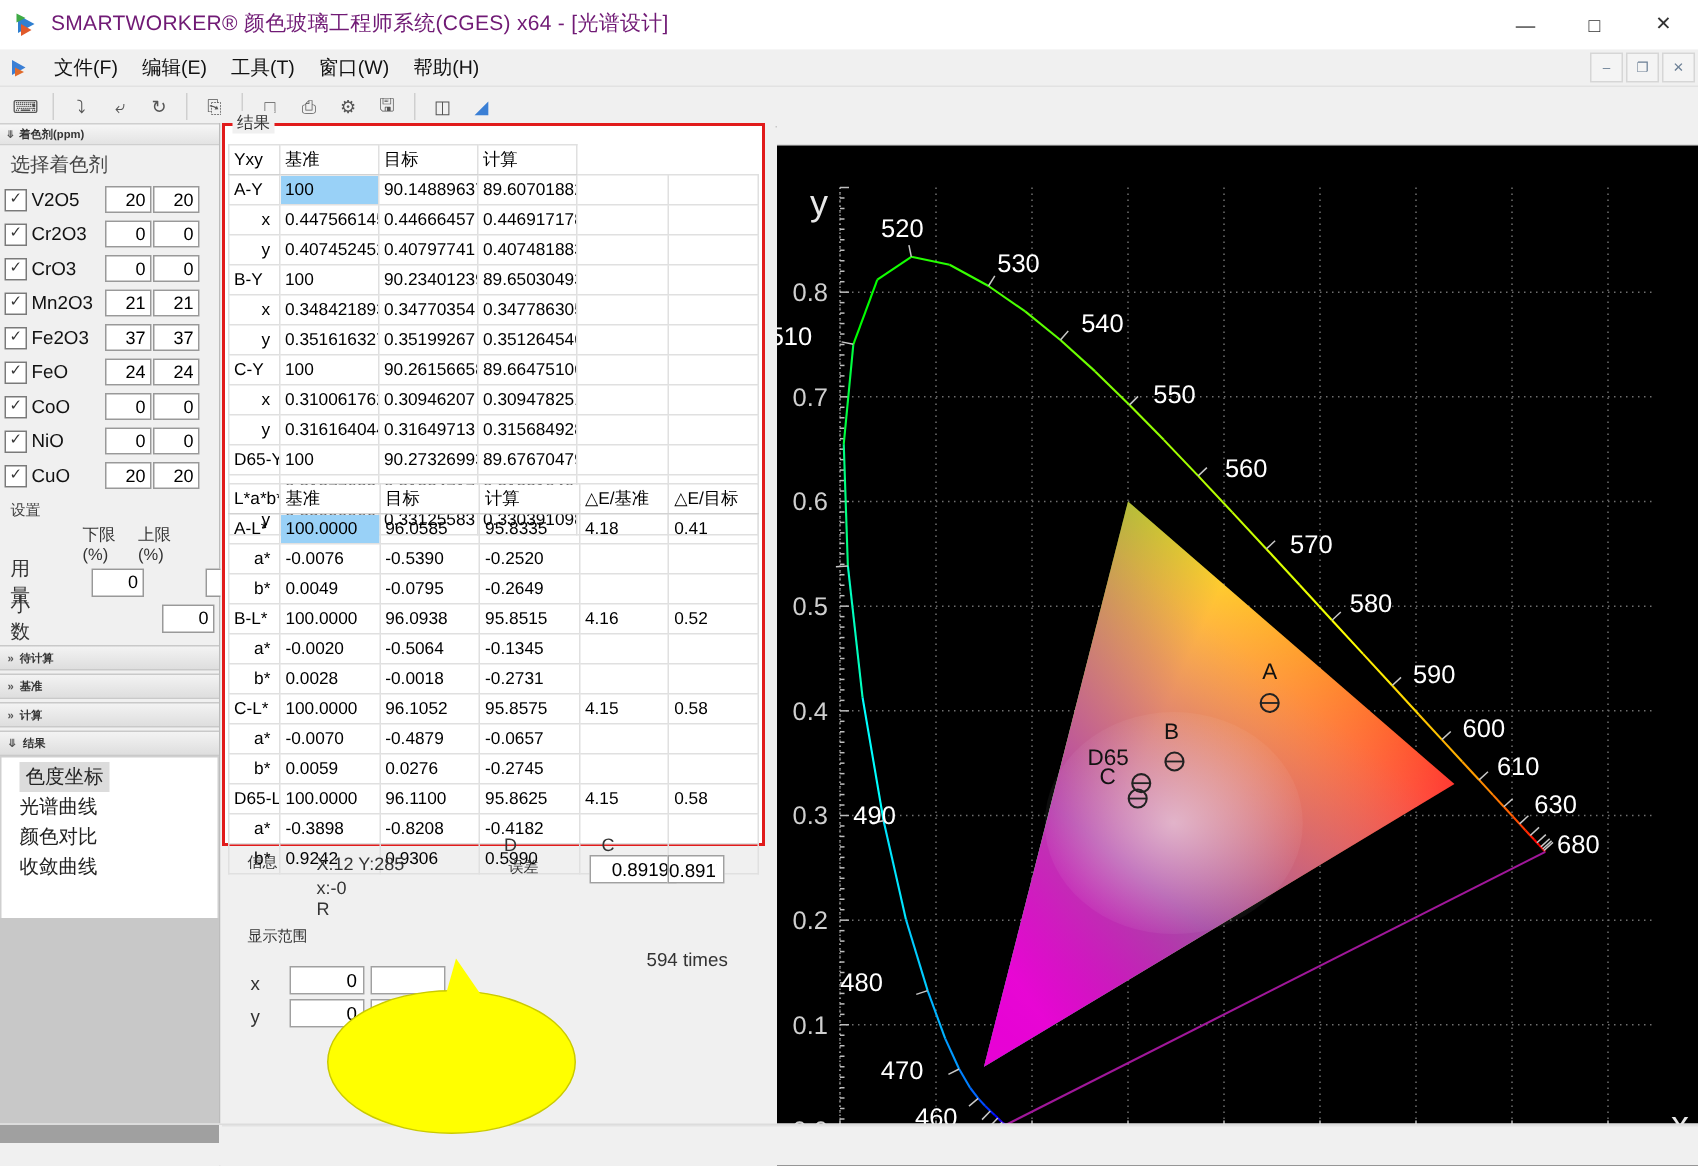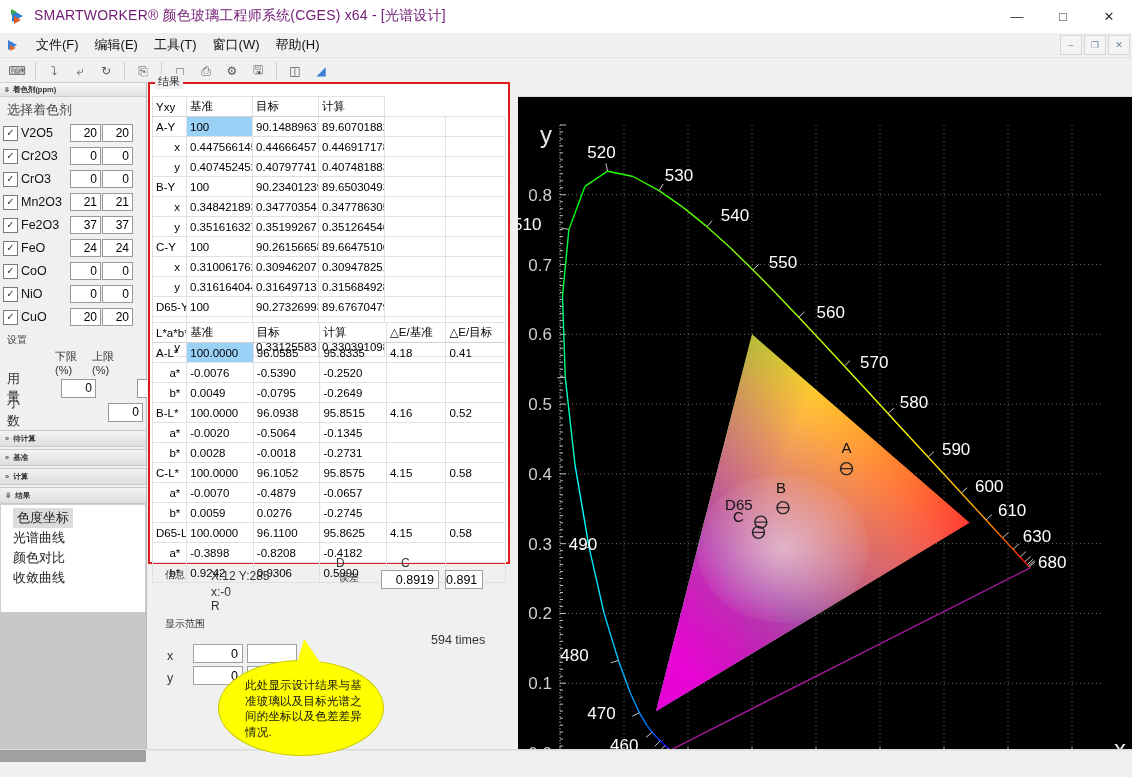--- a/index.html
+++ b/index.html
@@ -579,36 +579,35 @@
     <div class="info-panel">
       <div class="info-lbl" style="left:16px;top:2px;">信息</div>
       <div class="info-lbl" style="left:62px;top:3px;font-size:12px;">X:12 Y:285</div>
       <div class="info-lbl" style="left:62px;top:19px;font-size:12px;">x:-0</div>
       <div class="info-lbl" style="left:62px;top:33px;font-size:12px;">R</div>
       <div class="info-lbl" style="left:16px;top:51px;">显示范围</div>
 
       <div class="info-lbl" style="left:187px;top:-10px;font-size:12px;">D</div>
       <div class="info-lbl" style="left:252px;top:-10px;font-size:12px;">C</div>
       <div class="info-lbl" style="left:190px;top:5px;">误差</div>
-      <input class="ifield" style="left: 232px; top: 4px; width: 58px;" value="0.8919">
+      <input class="ifield" style="left: 244px; top: 4px; width: 58px;" value="0.8919">
       <input class="ifield" style="left: 296px; top: 4px; width: 38px;" value="0.8917">
       <div class="info-lbl" style="left:282px;top:67px;font-size:12.5px;">594 times</div>
 
       <div class="info-lbl" style="left:18px;top:83px;font-size:12.5px;">x</div>
       <input class="ifield" style="left: 44px; top: 78px; width: 50px;" value="0">
       <input class="ifield" style="left: 98px; top: 78px; width: 50px;" value="">
       <div class="info-lbl" style="left:18px;top:105px;font-size:12.5px;">y</div>
       <input class="ifield" style="left: 44px; top: 100px; width: 50px;" value="0">
       <input class="ifield" style="left: 98px; top: 100px; width: 50px;" value="0.84">
     </div>
   </div>
 
   <div class="tooltip">
     <div class="tail"></div>
-    <div class="ttxt">此处显示设计结果与基准玻璃以及目标光谱之间的坐标以及色差差异情况.</div>
   </div>
 
   <div class="chart-outer">
     <div class="chart-tbar"></div>
     <div class="chart">
       <svg width="614" height="704" viewBox="0 0 614 704">
         <defs>
           <linearGradient id="gRG" x1="0" y1="0" x2="1" y2="0">
             <stop offset="0" stop-color="#00ff00"></stop>
               <stop offset="1" stop-color="#ff0000"></stop>

